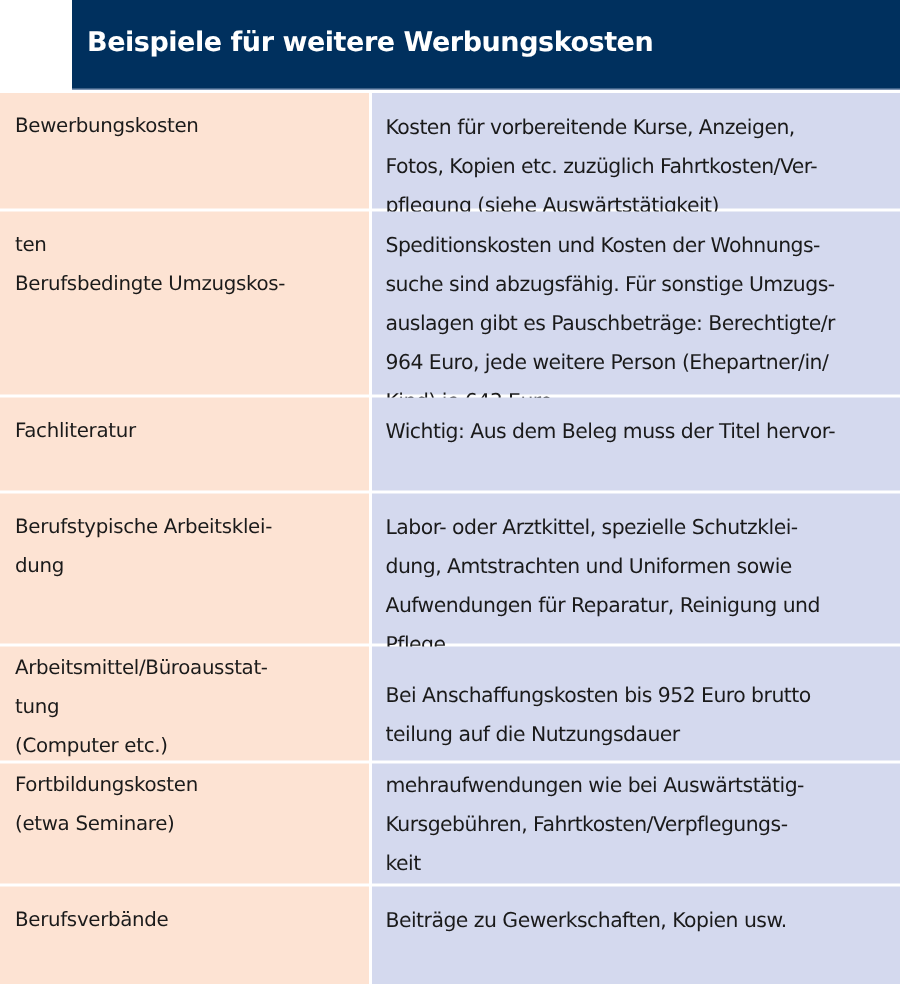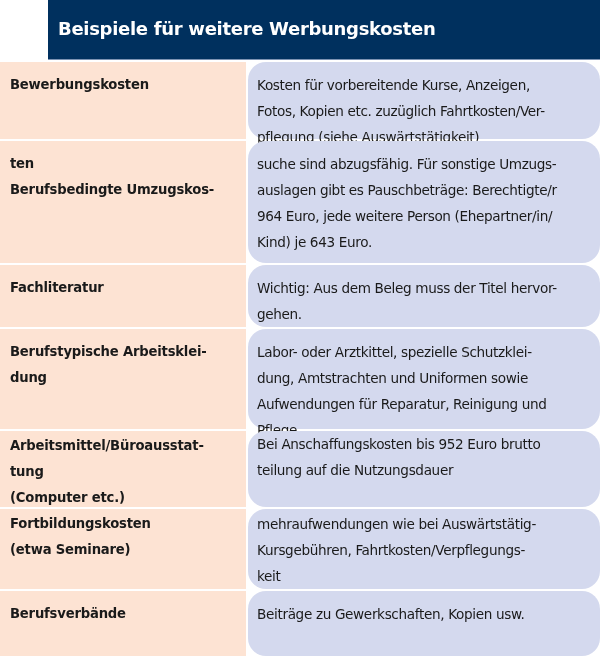--- a/index.html
+++ b/index.html
@@ -5,25 +5,25 @@
   html, body { margin: 0; padding: 0; background: #ffffff; }
   body { width: 600px; height: 659px; position: relative; overflow: hidden;
          font-family: "DejaVu Sans", "Liberation Sans", sans-serif; }
   .header { position: absolute; left: 0; top: 0; width: 600px; height: 60px;
             background: #00305e; color: #ffffff; box-sizing: border-box;
             padding: 18px 0 0 10px; font-size: 18px; font-weight: bold;
             letter-spacing: -0.3px; border-bottom: 1px solid #7d93b3; margin-left: 48px; }
   .table { position: absolute; left: 0; top: 62px; width: 600px; }
   .row { display: flex; width: 600px; box-sizing: border-box; margin-bottom: 2px; }
   .cell-left { width: 246px; background: #fde3d3; box-sizing: border-box;
-               padding: 10px 8px 0 10px; font-weight: bold; font-size: 13.2px;
+               padding: 10px 8px 0 10px; font-weight: normal; font-size: 13.2px;
                color: #1a1a1a; line-height: 26px; letter-spacing: -0.2px; }
   .cell-right { width: 352px; margin-left: 2px; background: #d4d9ee; box-sizing: border-box;
                 padding: 10px 6px 0 9px; font-size: 13.6px; color: #1a1a1a;
-                line-height: 26px; letter-spacing: -0.35px; border-radius: 18px; }
+                line-height: 26px; letter-spacing: -0.35px; }
   .line { display: block; white-space: nowrap; }
 </style>
 </head>
 <body>
 
 <div class="header">
   <span>Beispiele für weitere Werbungskosten</span>
 </div>
 
 <div class="table">
@@ -38,34 +38,34 @@
       <span class="line">pflegung (siehe Auswärtstätigkeit)</span>
     </div>
   </div>
 
   <div class="row" style="height:122px">
     <div class="cell-left">
       <span class="line">ten</span>
       <span class="line">Berufsbedingte Umzugskos-</span>
     </div>
     <div class="cell-right">
+      <span class="line">Speditionskosten und Kosten der Wohnungs-</span>
       <span class="line">suche sind abzugsfähig. Für sonstige Umzugs-</span>
       <span class="line">auslagen gibt es Pauschbeträge: Berechtigte/r</span>
       <span class="line">964 Euro, jede weitere Person (Ehepartner/in/</span>
       <span class="line">Kind) je 643 Euro.</span>
     </div>
   </div>
 
   <div class="row" style="height:62px">
     <div class="cell-left">
       <span class="line">Fachliteratur</span>
     </div>
     <div class="cell-right">
       <span class="line">Wichtig: Aus dem Beleg muss der Titel hervor-</span>
-      <span class="line">gehen.</span>
     </div>
   </div>
 
   <div class="row" style="height:100px">
     <div class="cell-left">
       <span class="line">Berufstypische Arbeitsklei-</span>
       <span class="line">dung</span>
     </div>
     <div class="cell-right">
       <span class="line">Labor- oder Arztkittel, spezielle Schutzklei-</span>
@@ -74,21 +74,21 @@
       <span class="line">Pflege</span>
     </div>
   </div>
 
   <div class="row" style="height:76px">
     <div class="cell-left" style="padding-top:2px">
       <span class="line">Arbeitsmittel/Büroausstat-</span>
       <span class="line">tung</span>
       <span class="line">(Computer etc.)</span>
     </div>
-    <div class="cell-right" style="padding-top:0">
+    <div class="cell-right" style="padding-top:20px">
       <span class="line">Bei Anschaffungskosten bis 952 Euro brutto</span>
       <span class="line">teilung auf die Nutzungsdauer</span>
     </div>
   </div>
 
   <div class="row" style="height:80px">
     <div class="cell-left" style="padding-top:2px">
       <span class="line">Fortbildungskosten</span>
       <span class="line">(etwa Seminare)</span>
     </div>

